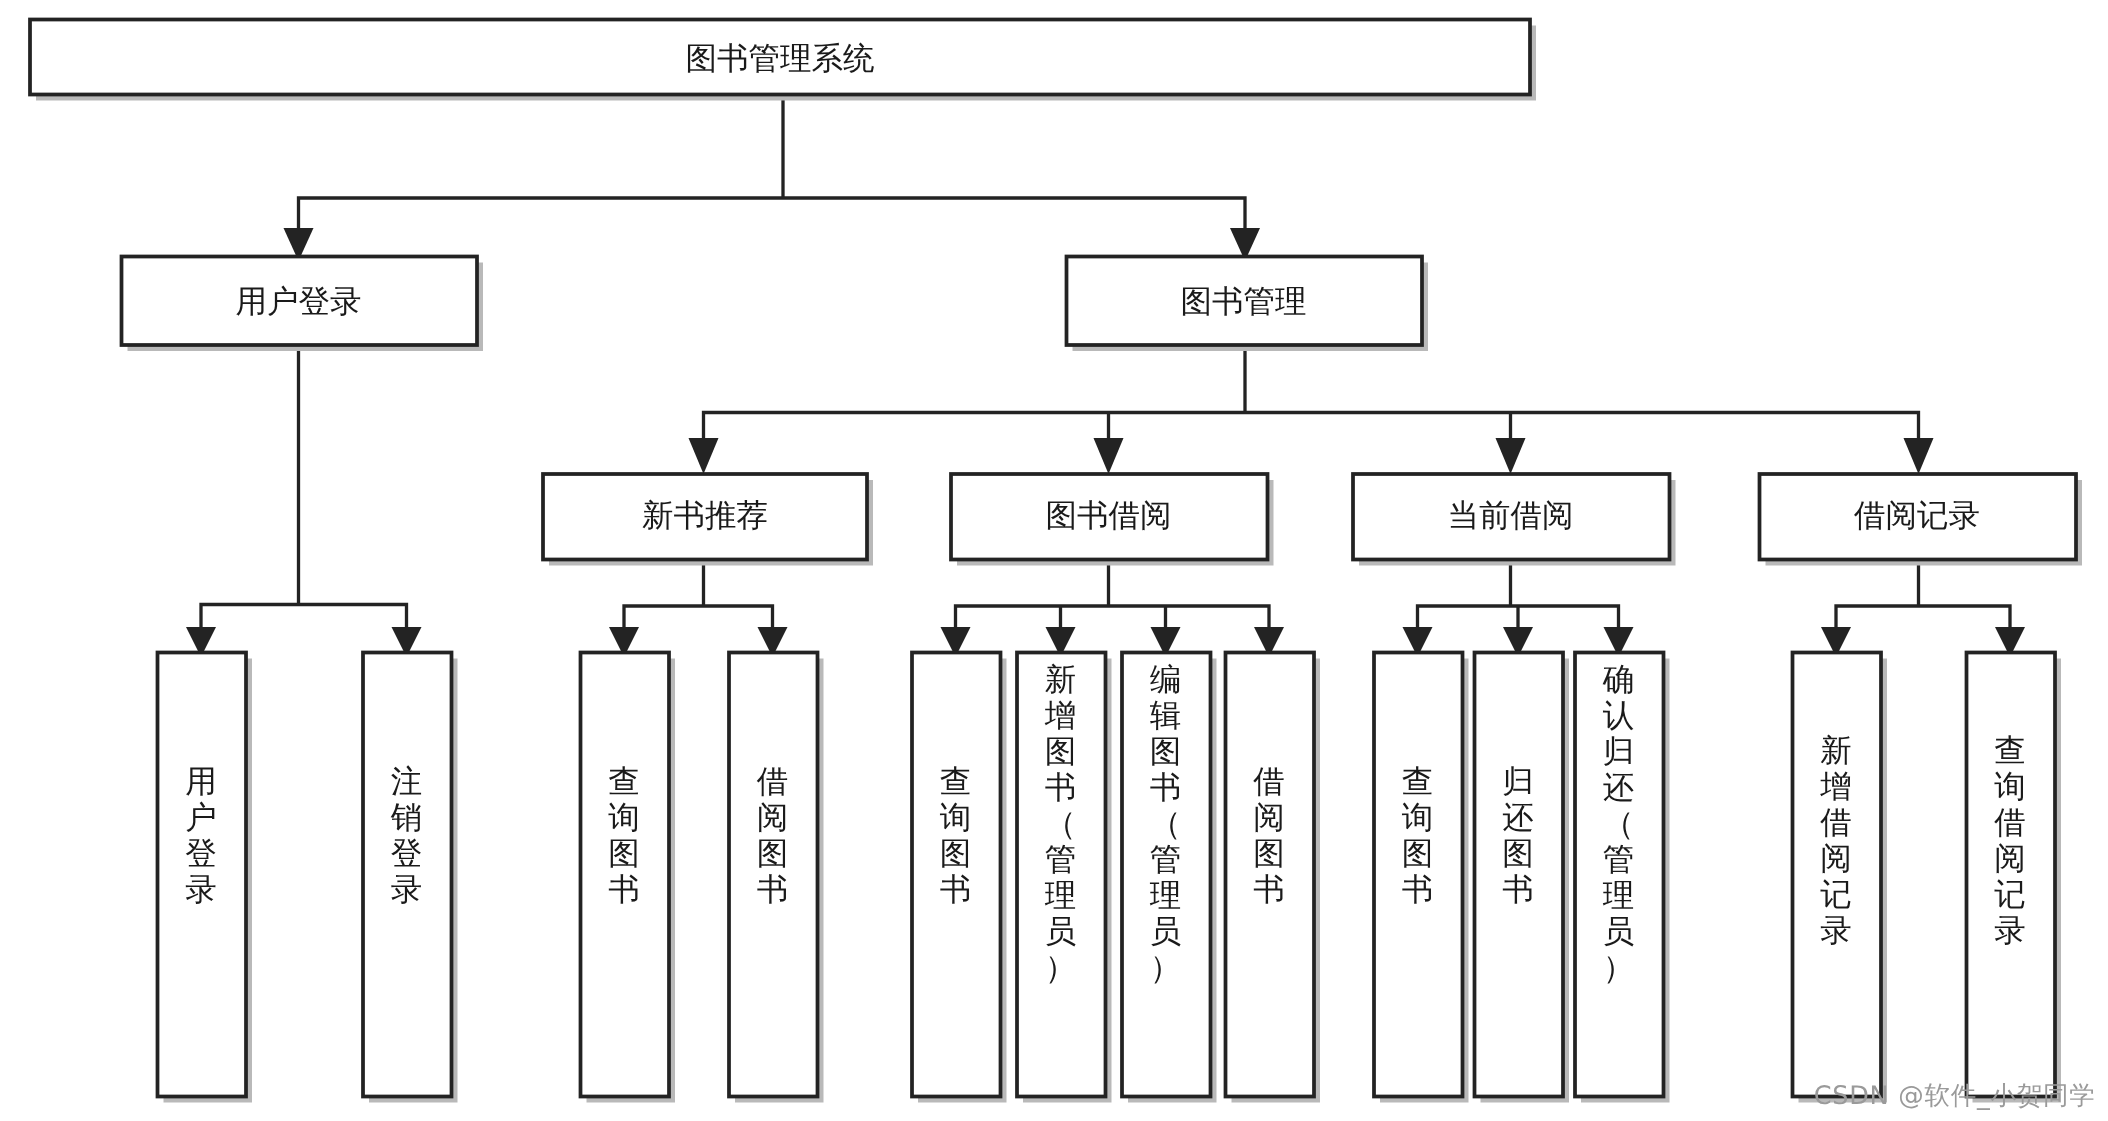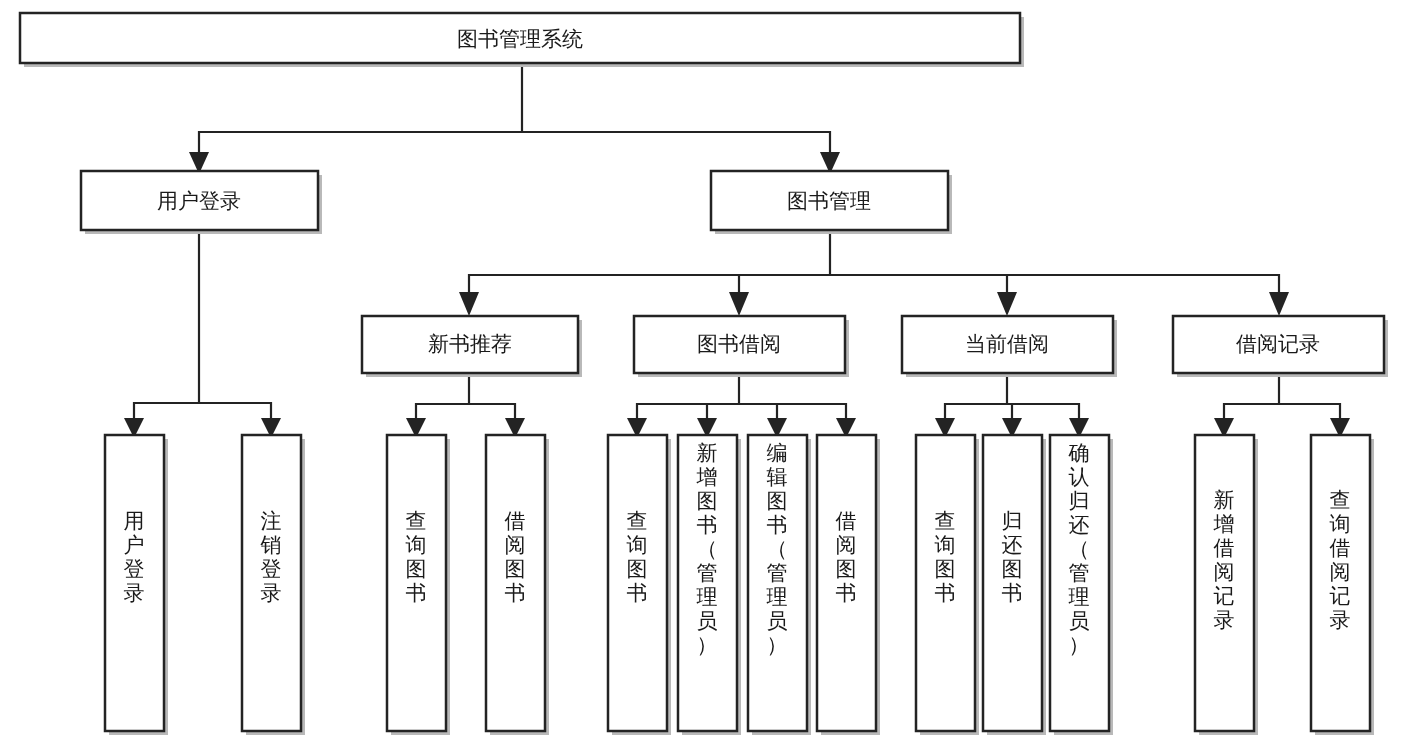--- a/index.html
+++ b/index.html
@@ -235,14 +235,15 @@
   </g>
 
   <g>
     <rect class="node-shadow" x="1315" y="439" width="59" height="296"></rect>
     <rect class="node-box" x="1311" y="435" width="59" height="296"></rect>
     <text class="node-label-vert" x="1340" y="507"><tspan x="1340" y="507">查</tspan><tspan x="1340" y="531">询</tspan><tspan x="1340" y="555">借</tspan><tspan x="1340" y="579">阅</tspan><tspan x="1340" y="603">记</tspan><tspan x="1340" y="627">录</tspan></text>
   </g>
 
 </svg>
 
+<div class="watermark">CSDN @软件_小贺同学</div>
 
 </div>
 
 </body></html>

